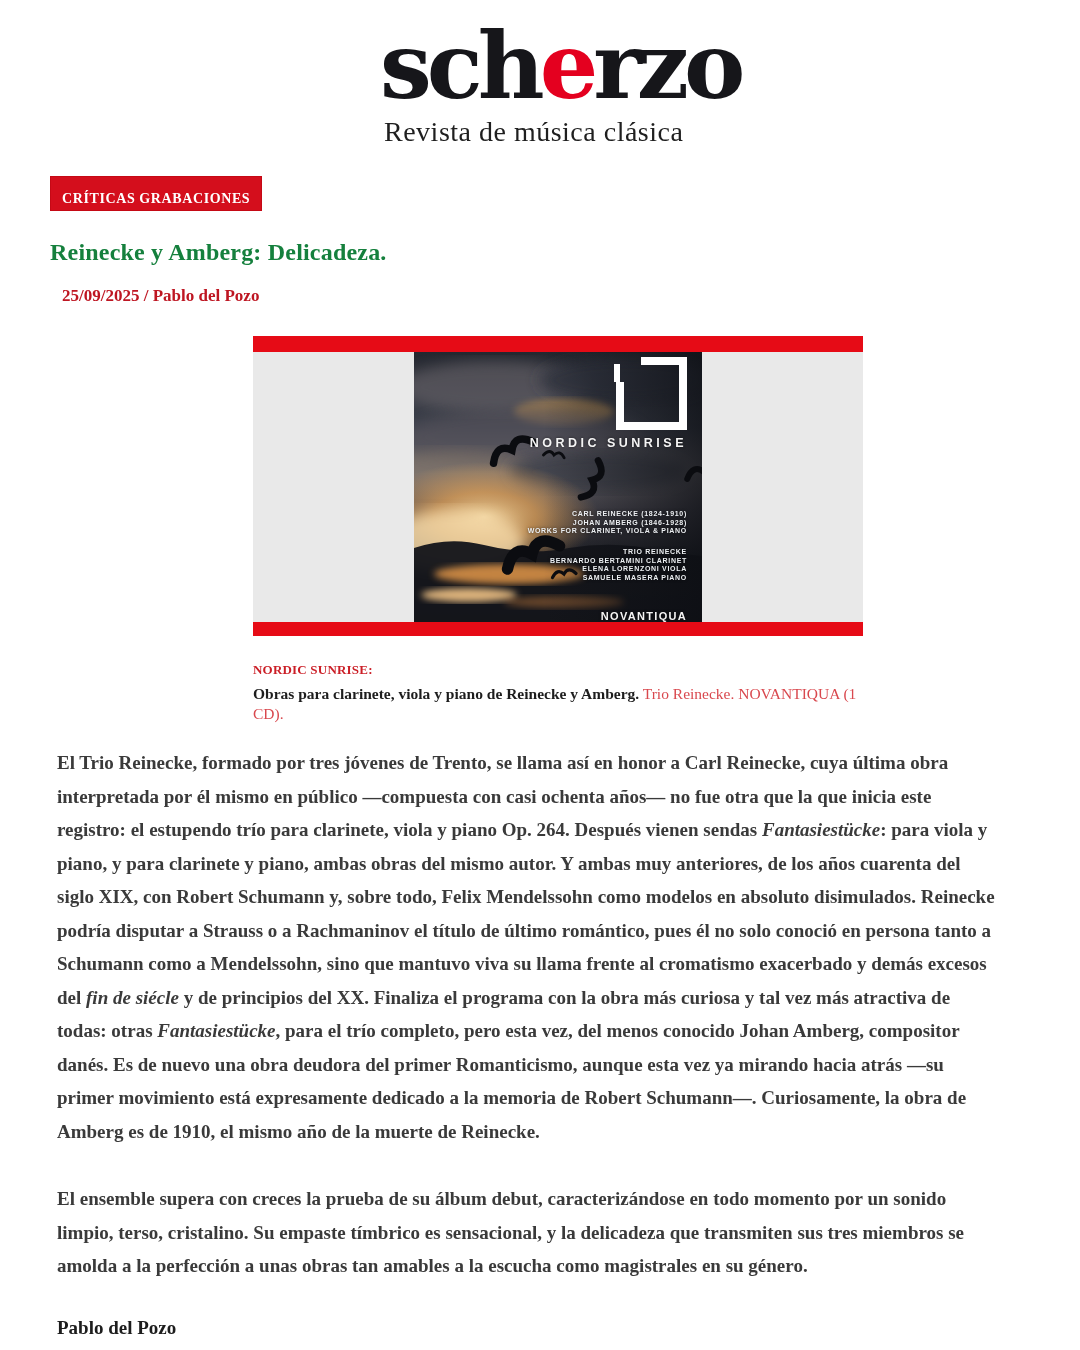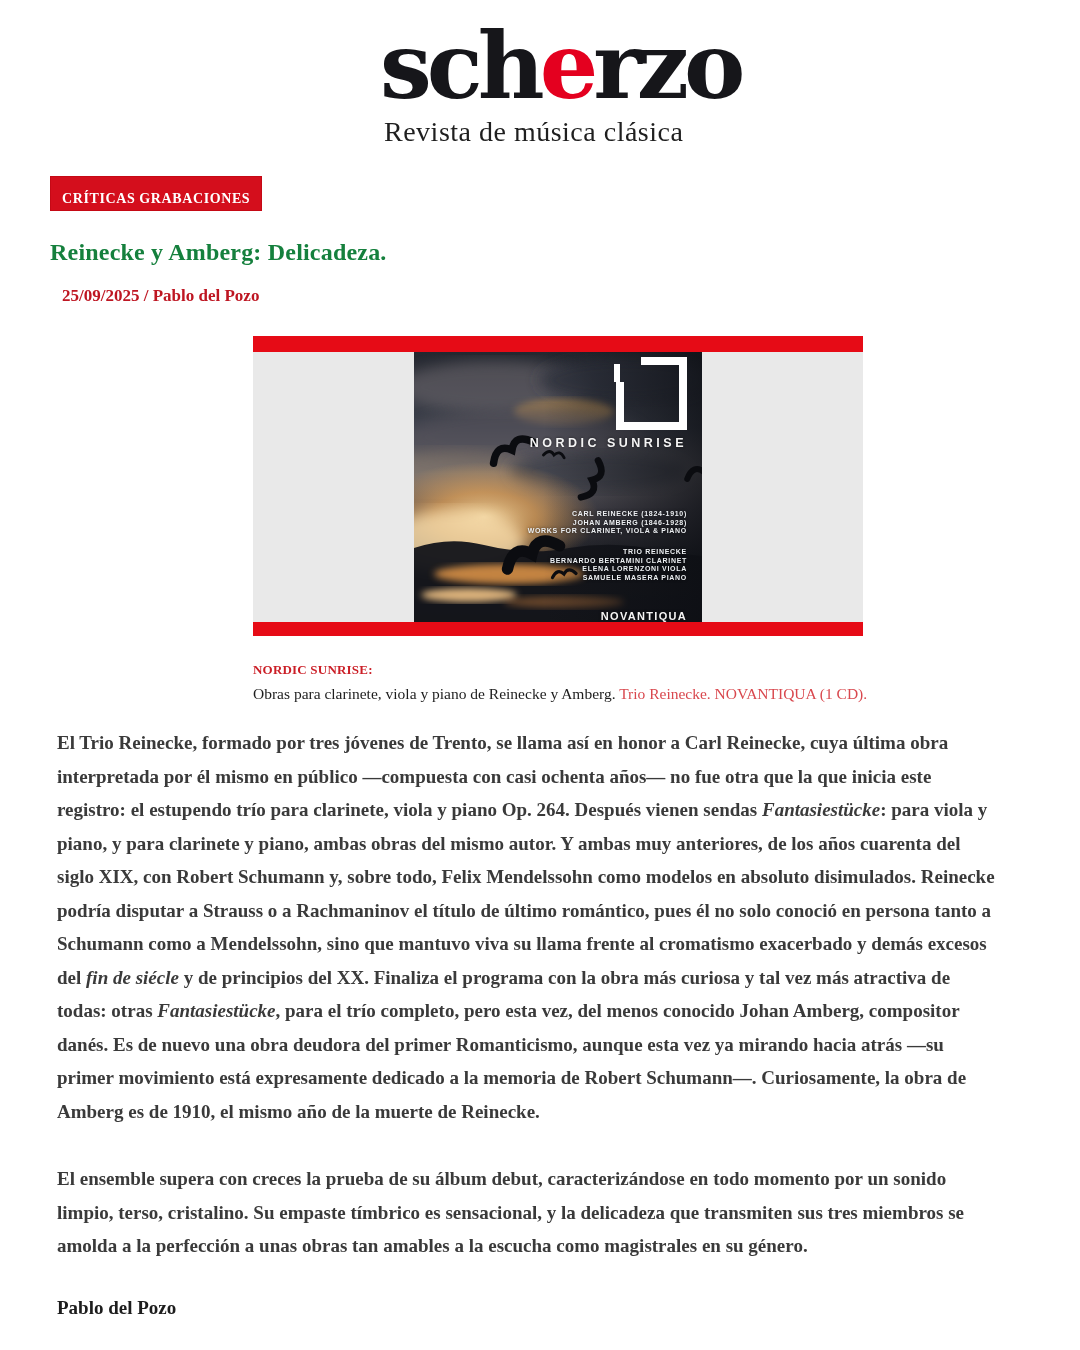--- a/index.html
+++ b/index.html
@@ -57,21 +57,21 @@
     font-family:"Liberation Sans", sans-serif;text-shadow:0 0 3px rgba(0,0,0,0.6);}
   .cover-title{top:84px;font-size:12.5px;font-weight:700;letter-spacing:3.5px;}
   .cover-credits-a{top:158px;font-size:7px;font-weight:700;letter-spacing:0.7px;line-height:8.5px;color:#eceff2;}
   .cover-credits-b{top:196px;font-size:7px;font-weight:700;letter-spacing:0.7px;line-height:8.5px;color:#eceff2;}
   .cover-label{top:258px;font-size:11px;font-weight:700;letter-spacing:1.3px;}
 
   
   .caption{margin:26px 0 0 253px;width:620px;line-height:1.3;}
   .caption-title{color:#cb1f27;font-weight:700;font-size:13px;letter-spacing:0.2px;}
   .caption-line{margin-top:5px;font-size:15.5px;}
-  .caption-desc{color:#1d1d1d;font-weight:400;}
+  .caption-desc{color:#1d1d1d;font-weight:700;}
   .caption-credits{color:#d9484e;}
 
   
   .article-body{margin:22px 5px 0 57px;width:945px;
     font-size:19px;line-height:33.5px;color:#3a3a3a;font-weight:bold;}
   .article-body p{margin:0 0 34px 0;}
   .article-body em{font-style:italic;}
   .signature{margin:18px 0 0 57px;font-size:19px;font-weight:700;color:#1d1d1d;}
 </style>
 </head>

